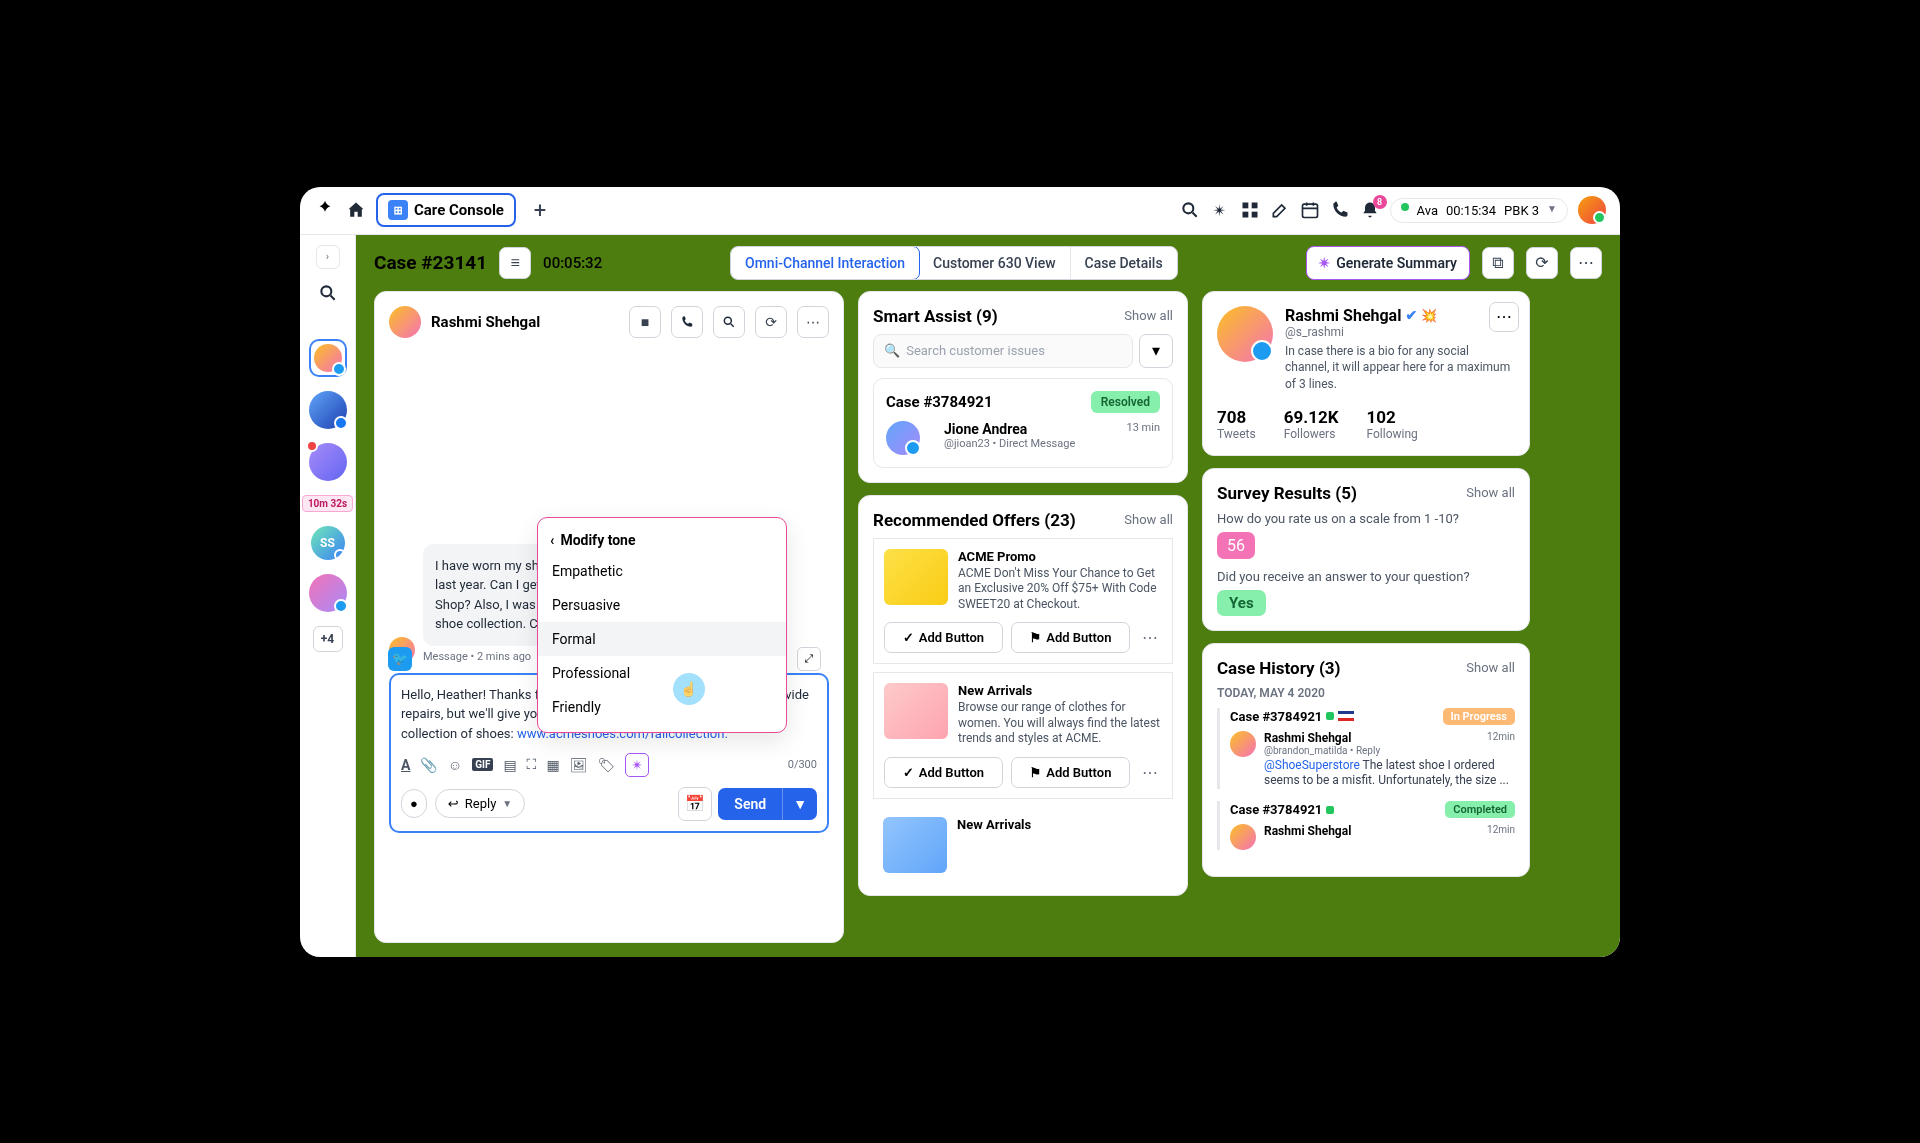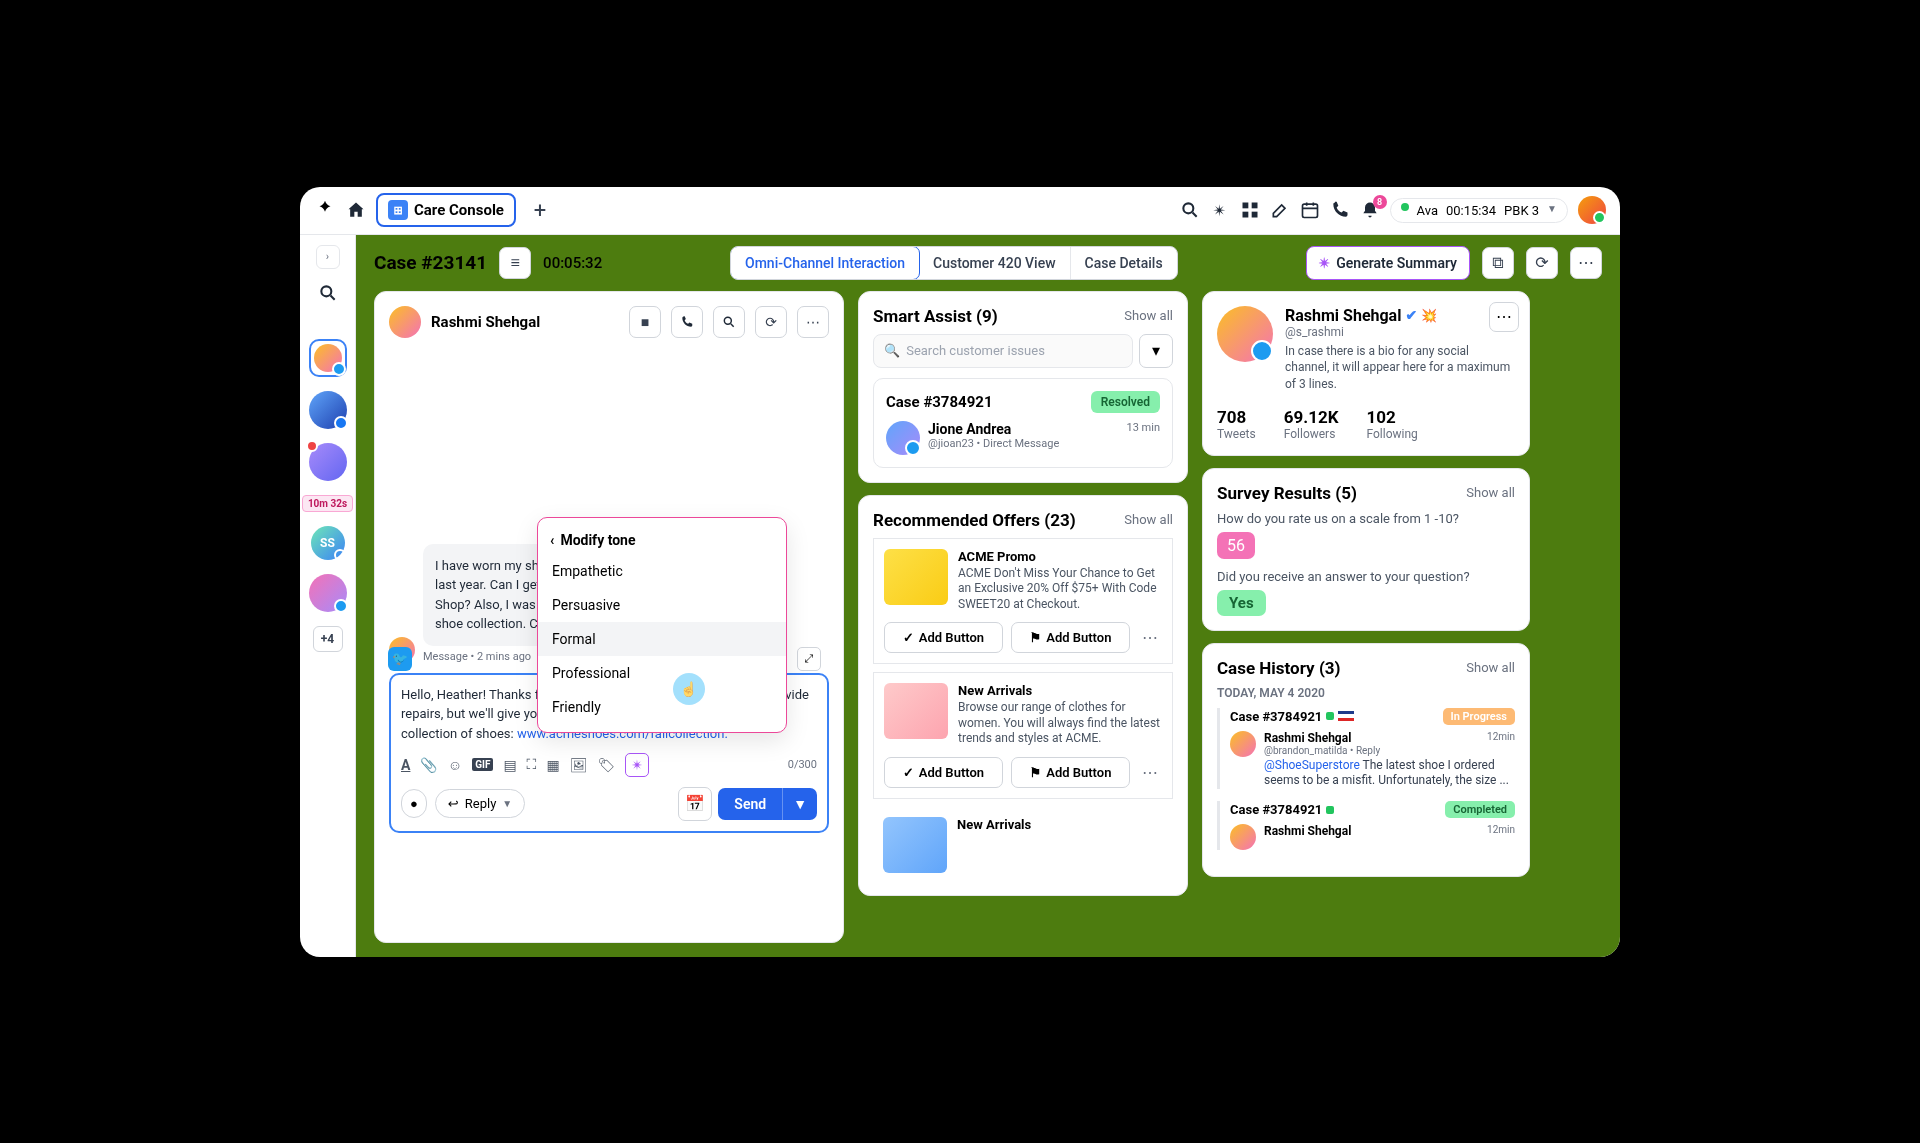--- a/index.html
+++ b/index.html
@@ -85,21 +85,21 @@
 .sec-hdr{display:flex;align-items:center;justify-content:space-between;margin-bottom:8px}
 .sec-title{font-weight:700;font-size:17px}
 .showall{font-size:13px;color:#6b7280;cursor:pointer}
 .search-row{display:flex;gap:6px;margin-bottom:10px}
 .search-box{flex:1;border:1px solid #e5e7eb;border-radius:8px;padding:7px 10px;display:flex;align-items:center;gap:6px;color:#9ca3af;font-size:13px;background:#fafafa}
 .filter-b{width:34px;height:34px;border:1px solid #d1d5db;border-radius:7px;display:flex;align-items:center;justify-content:center;cursor:pointer}
 .assist-case{border:1px solid #e5e7eb;border-radius:10px;padding:12px}
 .assist-case-hdr{display:flex;align-items:center;justify-content:space-between;margin-bottom:8px}
 .case-num{font-weight:700;font-size:15px}
 .resolved{background:#86efac;color:#166534;font-size:12px;font-weight:600;padding:4px 10px;border-radius:6px}
-.assist-person{display:flex;gap:8px}
+.assist-person{display:flex;gap:24px}
 .assist-av{width:34px;height:34px;border-radius:50%;background:linear-gradient(135deg,#60a5fa,#a78bfa);position:relative}
 .assist-av::after{content:'';position:absolute;bottom:-1px;right:-1px;width:12px;height:12px;background:#1d9bf0;border:2px solid #fff;border-radius:50%}
 .assist-info{flex:1}
 .assist-name{font-weight:700;font-size:14px}
 .assist-handle{font-size:11px;color:#6b7280}
 .assist-time{font-size:11px;color:#6b7280}
 .assist-text{font-size:13px;color:#374151;margin-top:10px;line-height:1.4}
 .offer{display:flex;gap:10px;border:1px solid #e5e7eb;border-radius:0;padding:10px;margin-bottom:8px;flex-direction:column}
 .offer-top{display:flex;gap:10px}
 .offer-img{width:64px;height:56px;border-radius:6px;flex-shrink:0}
@@ -243,21 +243,21 @@
     </div>
 
     <div class="main">
       <div class="subheader">
         <div class="case-title">Case #23141</div>
         <div class="sq-btn">≡</div>
         <div style="font-size:15px;font-weight:500">00:05:32</div>
         <div class="spacer"></div>
         <div class="tabs">
           <div class="tab active">Omni-Channel Interaction</div>
-          <div class="tab">Customer 420 View</div>
+          <div class="tab">Customer 630 View</div>
           <div class="tab">Case Details</div>
         </div>
         <div class="spacer"></div>
         <button class="gen-btn">
             <span class="spark">✴</span>
             <span>Generate Summary</span>
           </button>
         <div class="sq-btn">⧉</div>
         <div class="sq-btn">⟳</div>
         <div class="sq-btn">⋯</div>

